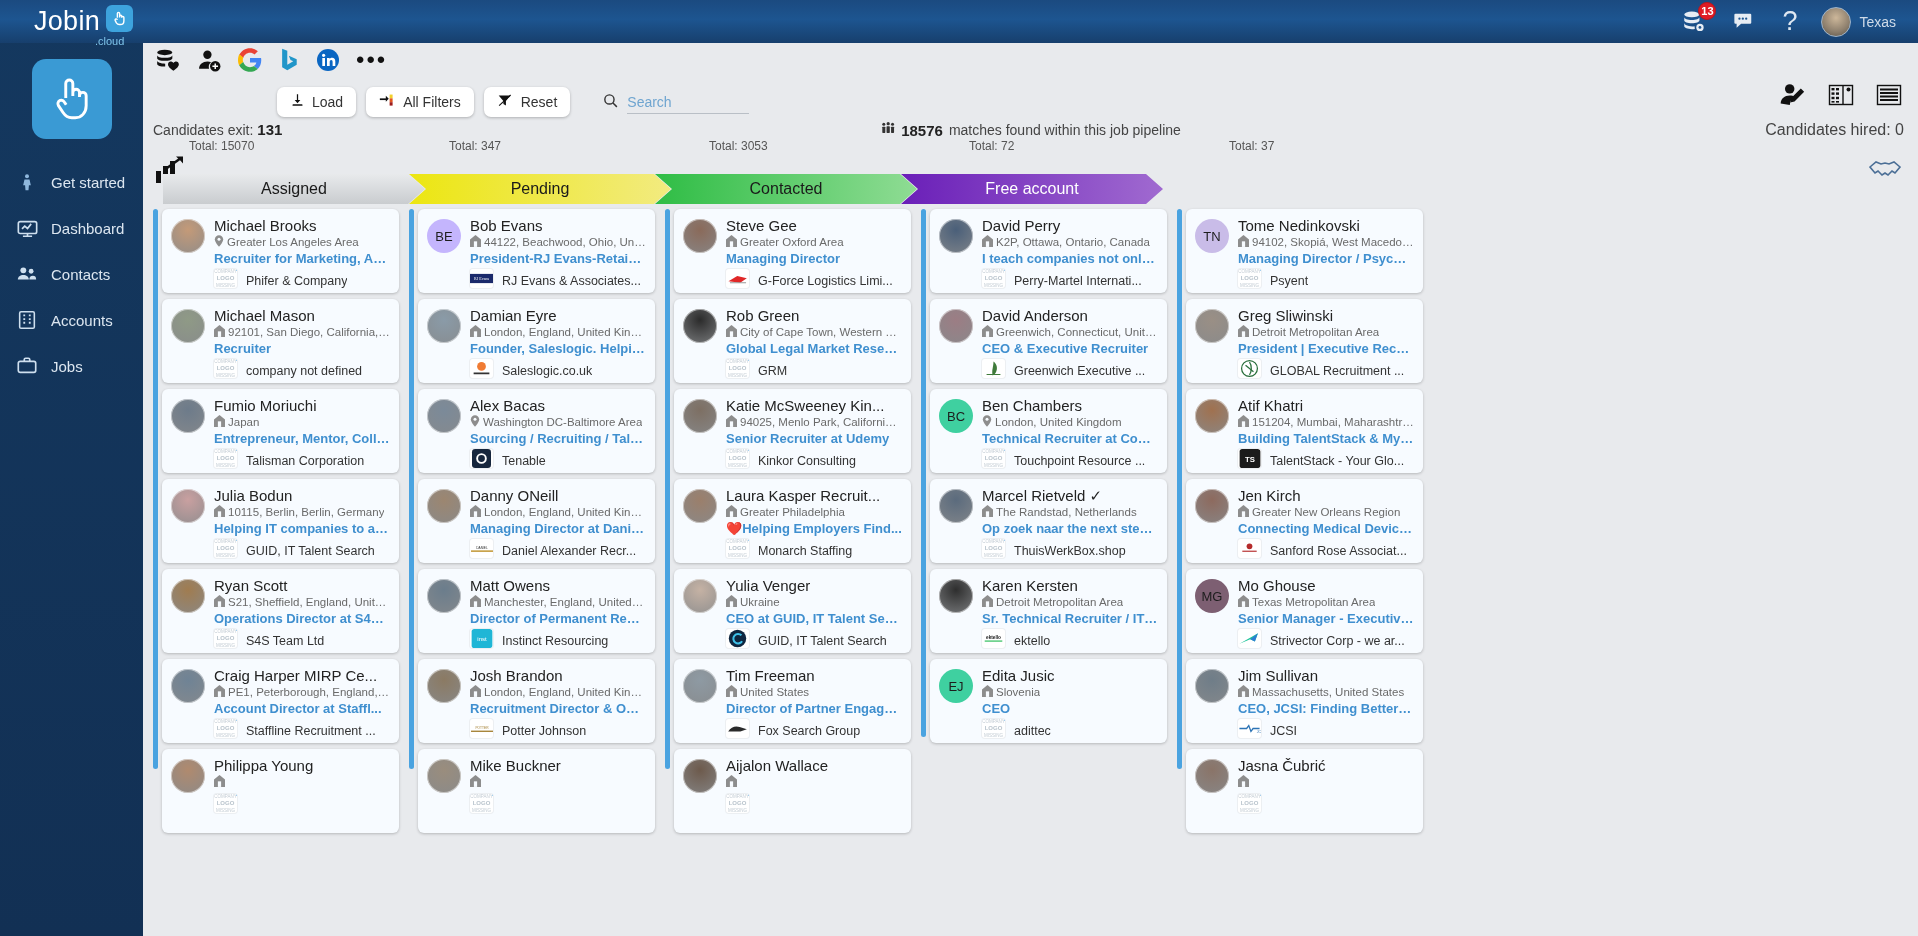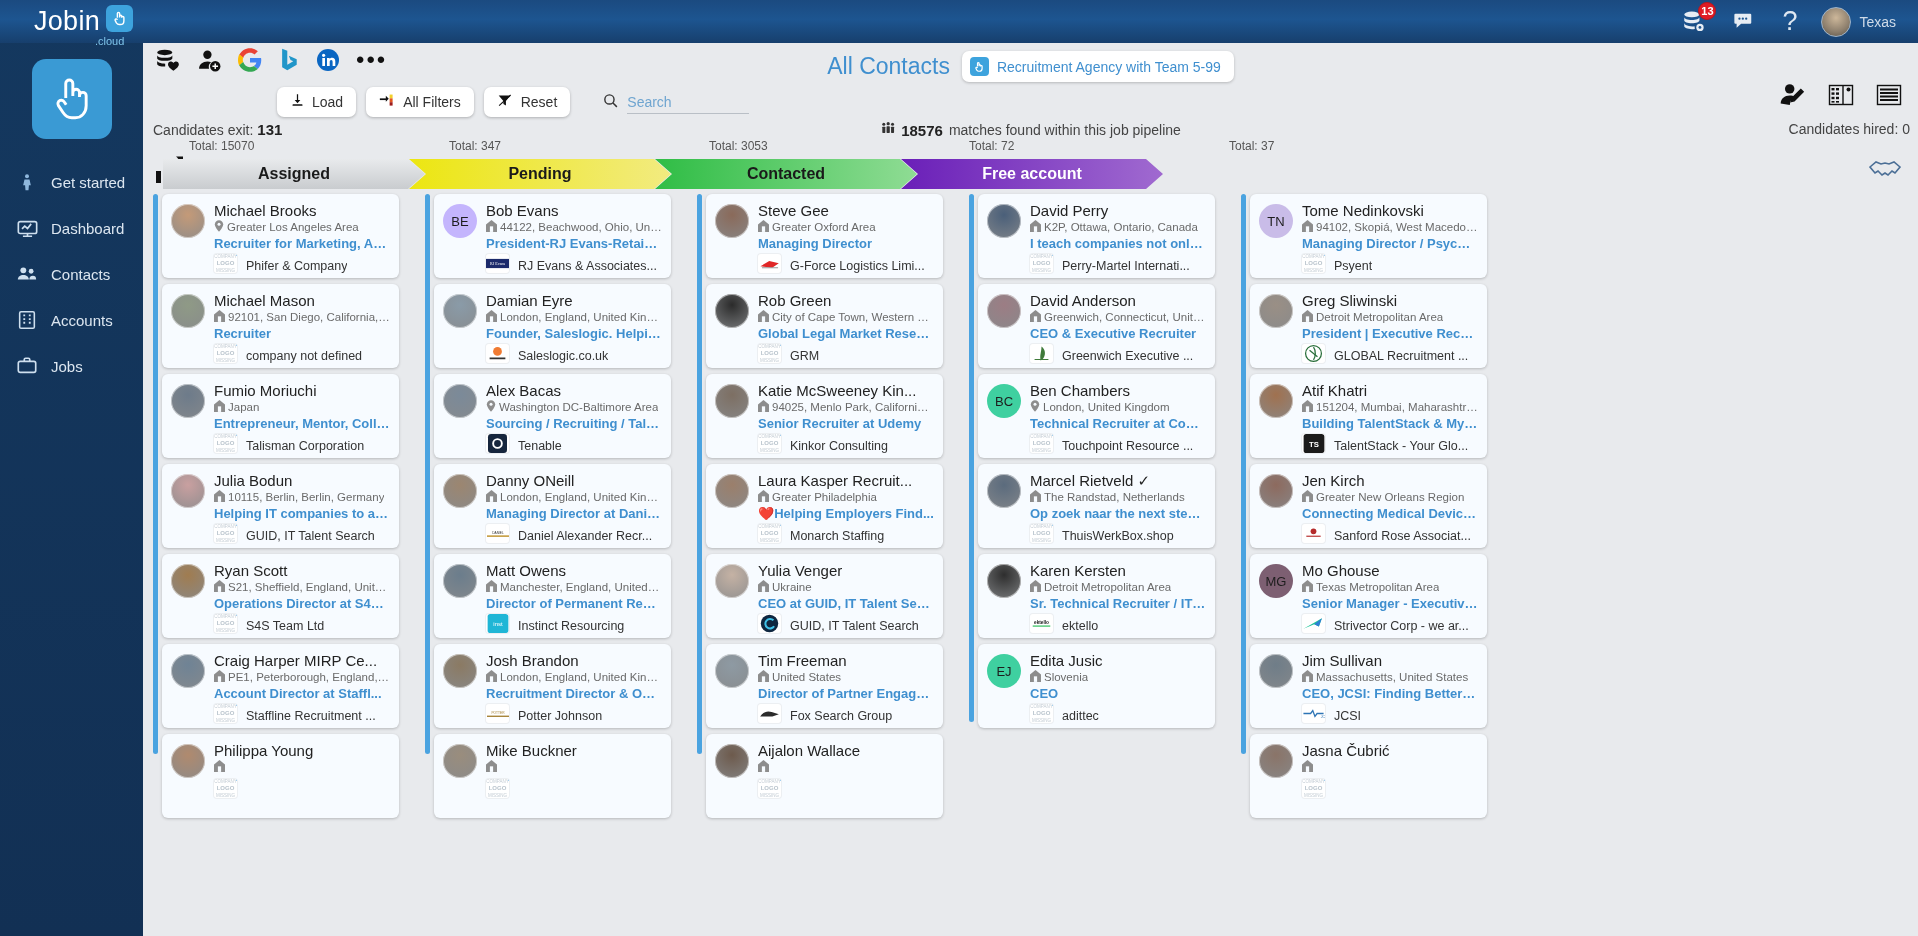--- a/index.html
+++ b/index.html
@@ -85,38 +85,38 @@
   .searchline { border: none; border-bottom: 1px solid #b9bfc6; background: transparent;
     width: 122px; font-size: 14px; color: #3f8fcf; outline: none; padding: 3px 0;
     font-family: "Liberation Sans", sans-serif; }
   .searchline::placeholder { color: #6fa5d0; }
 
   .stat-exit { position: absolute; top: 78px; left: 10px; font-size: 14px; color: #444; }
   .stat-exit b { color: #222; font-size: 15px; }
   .stat-matches { position: absolute; top: 78px; left: 50%; transform: translateX(-50%);
     font-size: 14px; color: #444; display: flex; align-items: center; gap: 6px; white-space: nowrap; }
   .stat-matches b { color: #222; font-size: 15px; }
-  .stat-hired { position: absolute; top: 78px; right: 8px; font-size: 14px; color: #444; }
+  .stat-hired { position: absolute; top: 78px; right: 14px; font-size: 16px; color: #444; }
 
   
   .pipeline { position: absolute; top: 96px; left: 10px; width: 1755px; }
   .totals-row { display: flex; height: 18px; }
   .total-cell { font-size: 12px; color: #555; }
 
-  .stage-row { display: flex; height: 30px; margin-top: 2px; position: relative; font-weight: bold; }
+  .stage-row { display: flex; height: 30px; margin-top: 17px; position: relative; }
   .stage {
     position: relative; height: 30px; display: flex; align-items: center; justify-content: center;
     color: #1a1a1a; font-size: 16px;
     clip-path: polygon(0 0, calc(100% - 17px) 0, 100% 50%, calc(100% - 17px) 100%, 0 100%, 17px 50%);
     box-shadow: 3px 3px 0 rgba(0,0,0,.35);
     cursor: pointer;
   }
   .stage:first-child { clip-path: polygon(0 0, calc(100% - 17px) 0, 100% 50%, calc(100% - 17px) 100%, 0 100%); }
 
-  .cols { display: flex; gap: 26px; margin-top: 5px; }
+  .cols { display: flex; gap: 10px; margin-top: 5px; }
   .col { width: 246px; position: relative; }
   .col-scrollbar {
     position: absolute; left: 0; top: 0; width: 5px; height: 560px;
     background: #4aa3e0; border-radius: 3px;
   }
   .col-inner { margin-left: 9px; width: 237px; display: flex; flex-direction: column; gap: 6px; }
 
   .card {
     background: #f7fbff; border-radius: 6px; height: 84px; padding: 8px 9px;
     display: flex; gap: 9px; box-shadow: 0 1px 3px rgba(0,0,0,.22); cursor: pointer;
@@ -278,31 +278,20 @@
       <svg width="24" height="24" viewBox="0 0 24 24">
         <circle cx="12" cy="12" r="11" fill="#0a66c2"></circle>
         <rect x="6.3" y="10" width="2.7" height="8" fill="#fff"></rect>
           <circle cx="7.6" cy="7.3" r="1.6" fill="#fff"></circle>
         <path d="M11 10h2.6v1.1c.5-.8 1.5-1.3 2.6-1.3 2 0 3.1 1.2 3.1 3.6V18h-2.7v-4.1c0-1.1-.4-1.8-1.4-1.8s-1.5.7-1.5 1.8V18H11z" fill="#fff"></path>
       </svg>
     </span>
     <span class="src-ico" style="font-size:24px;letter-spacing:2px;color:#111;line-height:.6;">•••</span>
   </div>
 
-  <div class="page-title-wrap">
-    <span class="page-title">All Contacts</span>
-    <span class="team-chip">
-      <span class="chip-badge">
-        <svg width="12" height="12" viewBox="0 0 24 24" fill="none" stroke="#fff" stroke-width="2.4">
-          <path d="M9 11V5a1.6 1.6 0 013.2 0v5.5M12.2 10V9a1.5 1.5 0 013 0v1.5M15.2 11v-.5a1.5 1.5 0 013 0V15c0 3.3-2.2 5.5-5 5.5h-1.6c-2 0-3-.9-4-2.3L6 15c-.6-.9-.2-1.9.7-2.3.7-.3 1.5 0 1.9.6l.4.7"></path>
-        </svg>
-      </span>
-      <span>Recruitment Agency with Team 5-99</span>
-    </span>
-  </div>
 
   <div class="right-icons">
     <span>
       <svg width="27" height="27" viewBox="0 0 24 24" fill="#111">
         <circle cx="9.5" cy="7" r="4.2"></circle>
           <path d="M1.5 20c0-4.4 3.6-7.2 8-7.2 1.7 0 3.3.4 4.6 1.2l-4 4-.5 3.3z"></path>
         <path d="M21.5 9.6l-8 8-2.8.7.7-2.8 8-8z" stroke="#111" stroke-width="1.2"></path>
       </svg>
     </span>
     <span>

